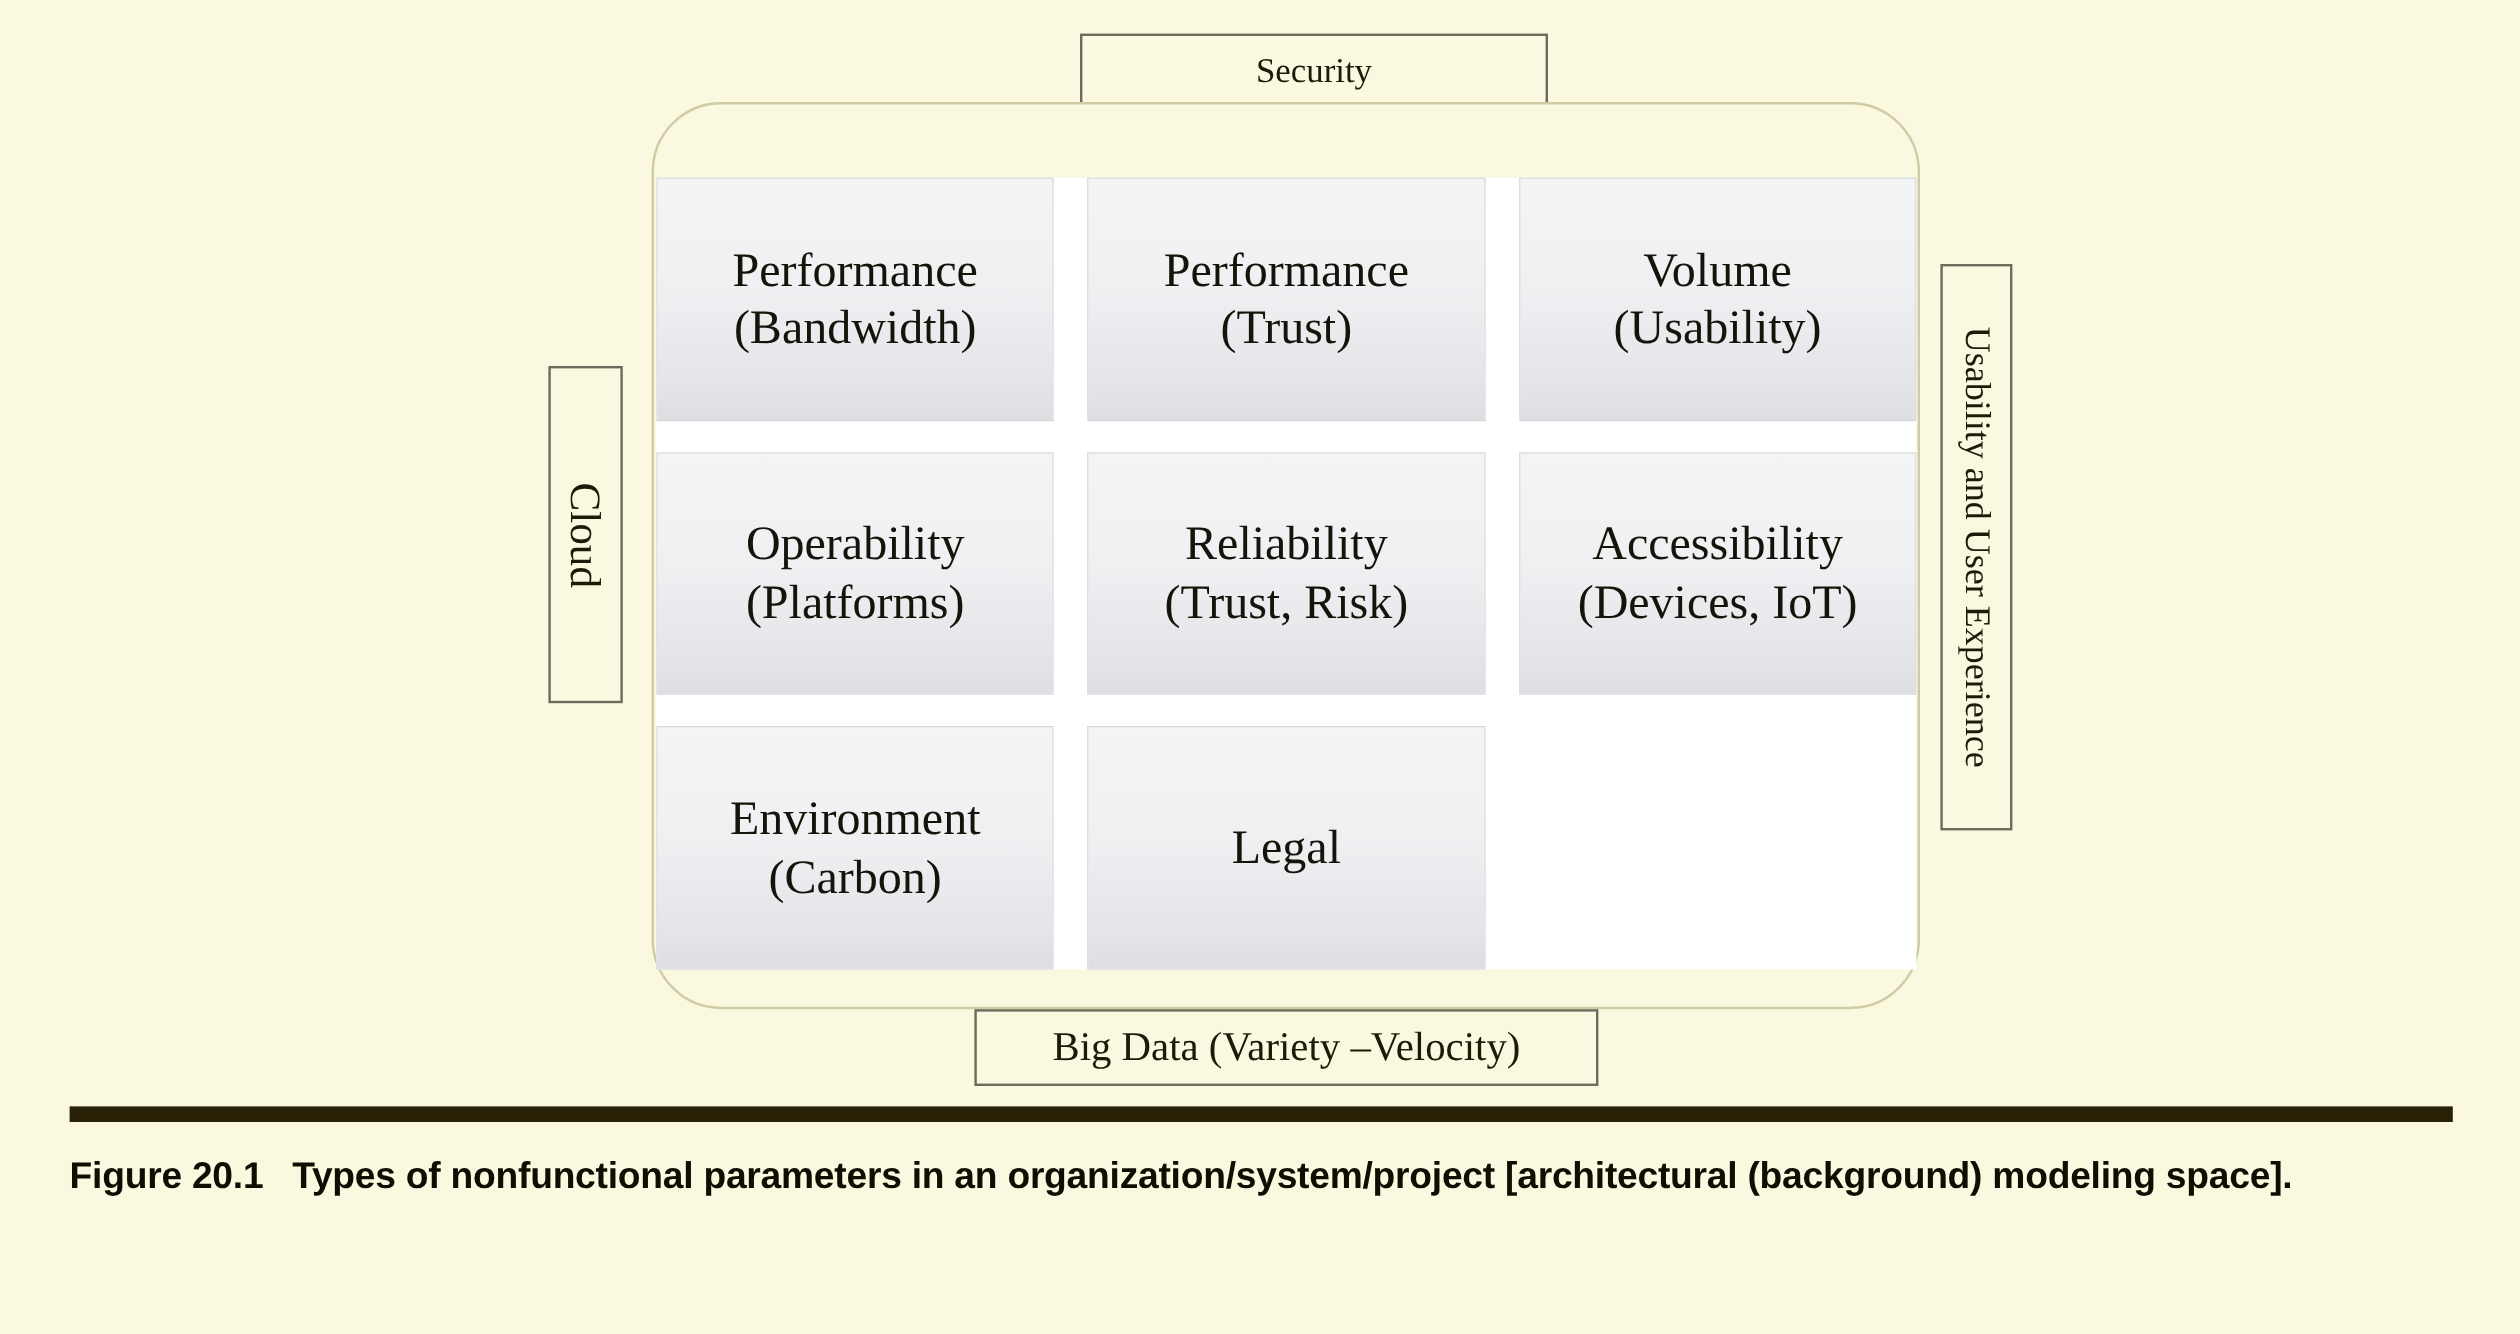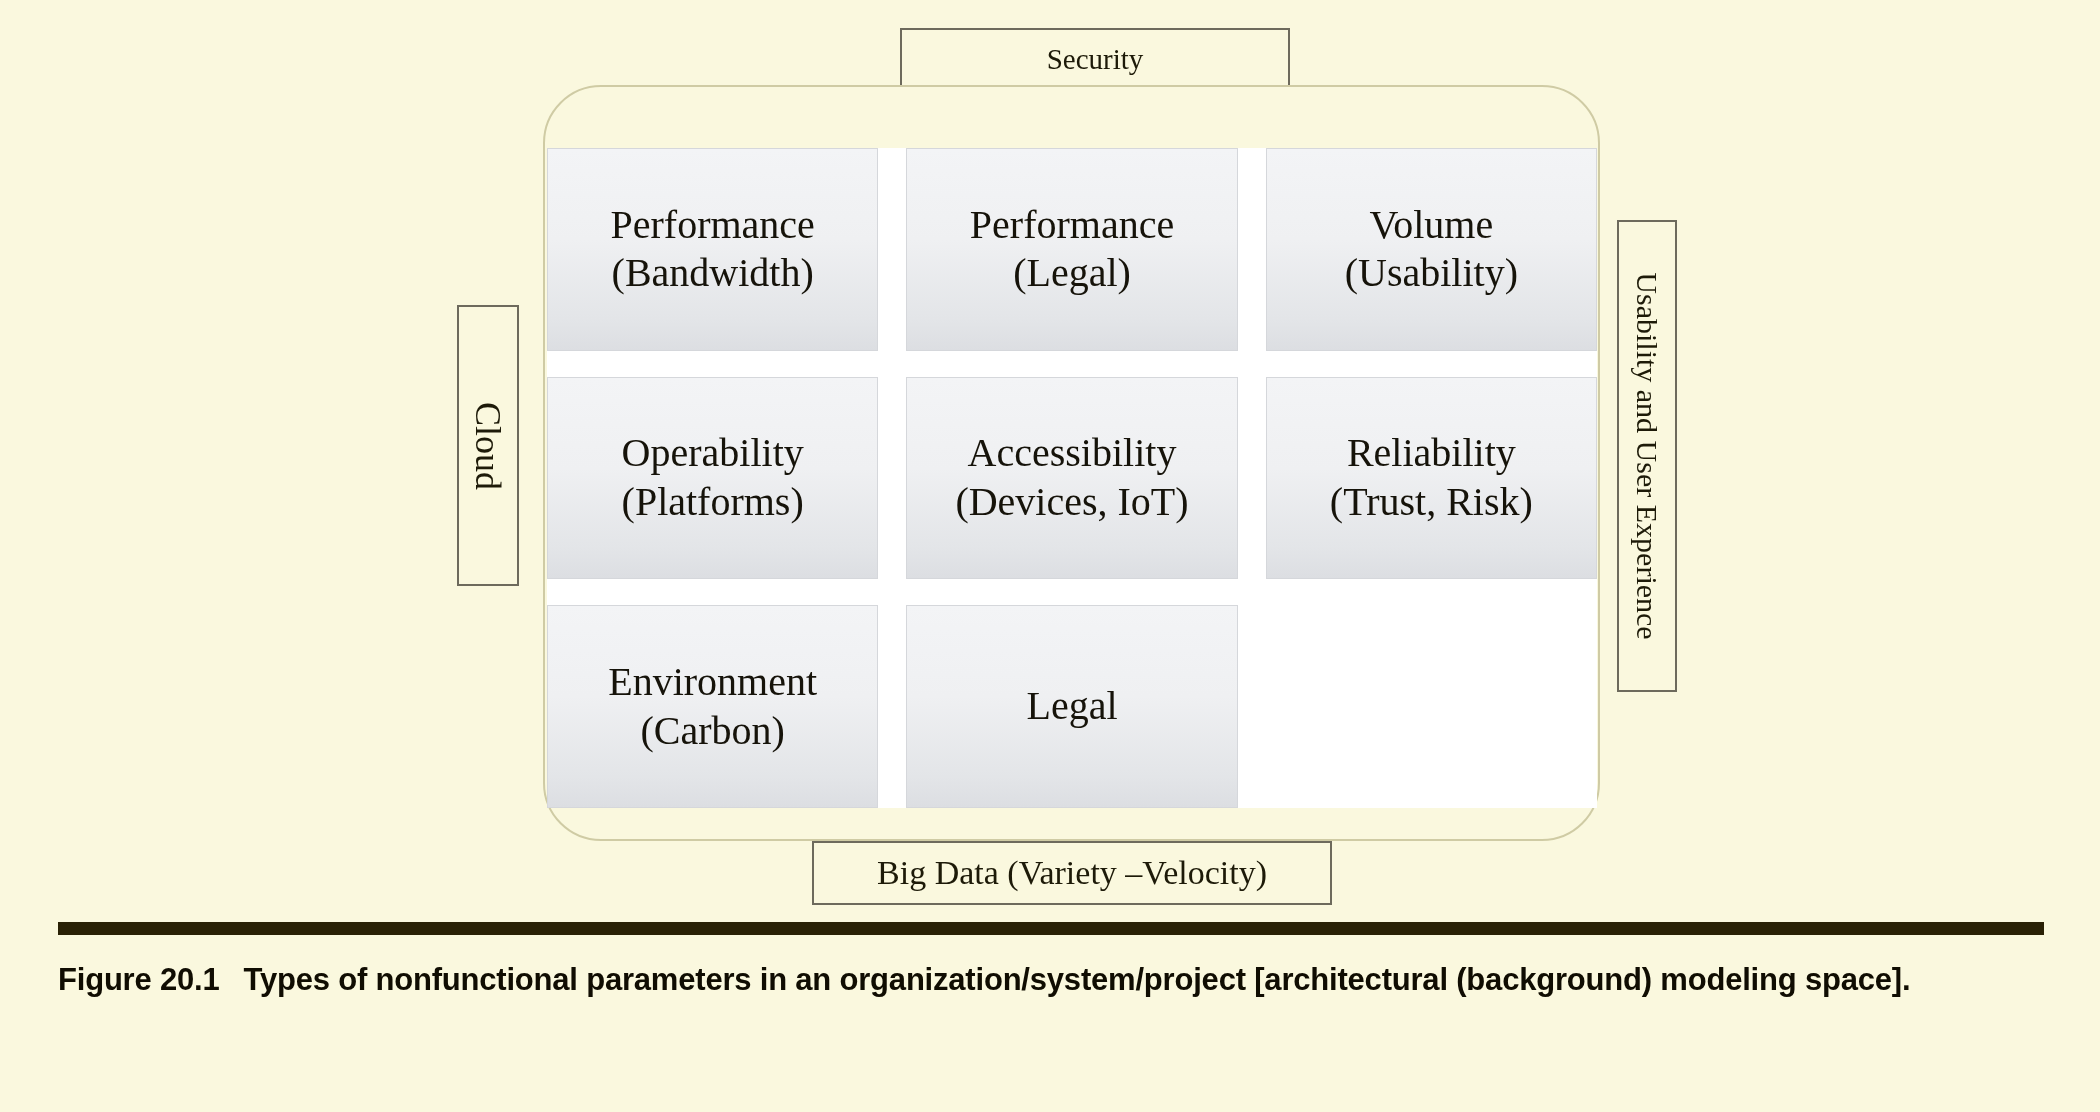--- a/index.html
+++ b/index.html
@@ -182,39 +182,39 @@
 
   <div id="grid-backdrop"></div>
 
   <div id="cell-grid">
     <div class="cell">
       <span class="l1">Performance</span>
       <span class="l2">(Bandwidth)</span>
     </div>
     <div class="cell">
       <span class="l1">Performance</span>
-      <span class="l2">(Legal)</span>
+      <span class="l2">(Trust)</span>
     </div>
     <div class="cell">
       <span class="l1">Volume</span>
       <span class="l2">(Usability)</span>
     </div>
     <div class="cell">
       <span class="l1">Operability</span>
       <span class="l2">(Platforms)</span>
     </div>
     <div class="cell">
+      <span class="l1">Reliability</span>
+      <span class="l2">(Trust, Risk)</span>
+    </div>
+    <div class="cell">
       <span class="l1">Accessibility</span>
       <span class="l2">(Devices, IoT)</span>
     </div>
     <div class="cell">
-      <span class="l1">Reliability</span>
-      <span class="l2">(Trust, Risk)</span>
-    </div>
-    <div class="cell">
       <span class="l1">Environment</span>
       <span class="l2">(Carbon)</span>
     </div>
     <div class="cell">
       <span class="l1">Legal</span>
     </div>
   </div>
 
   <div class="edge-box" id="bigdata-box">
     <span>Big Data (Variety –Velocity)</span>

